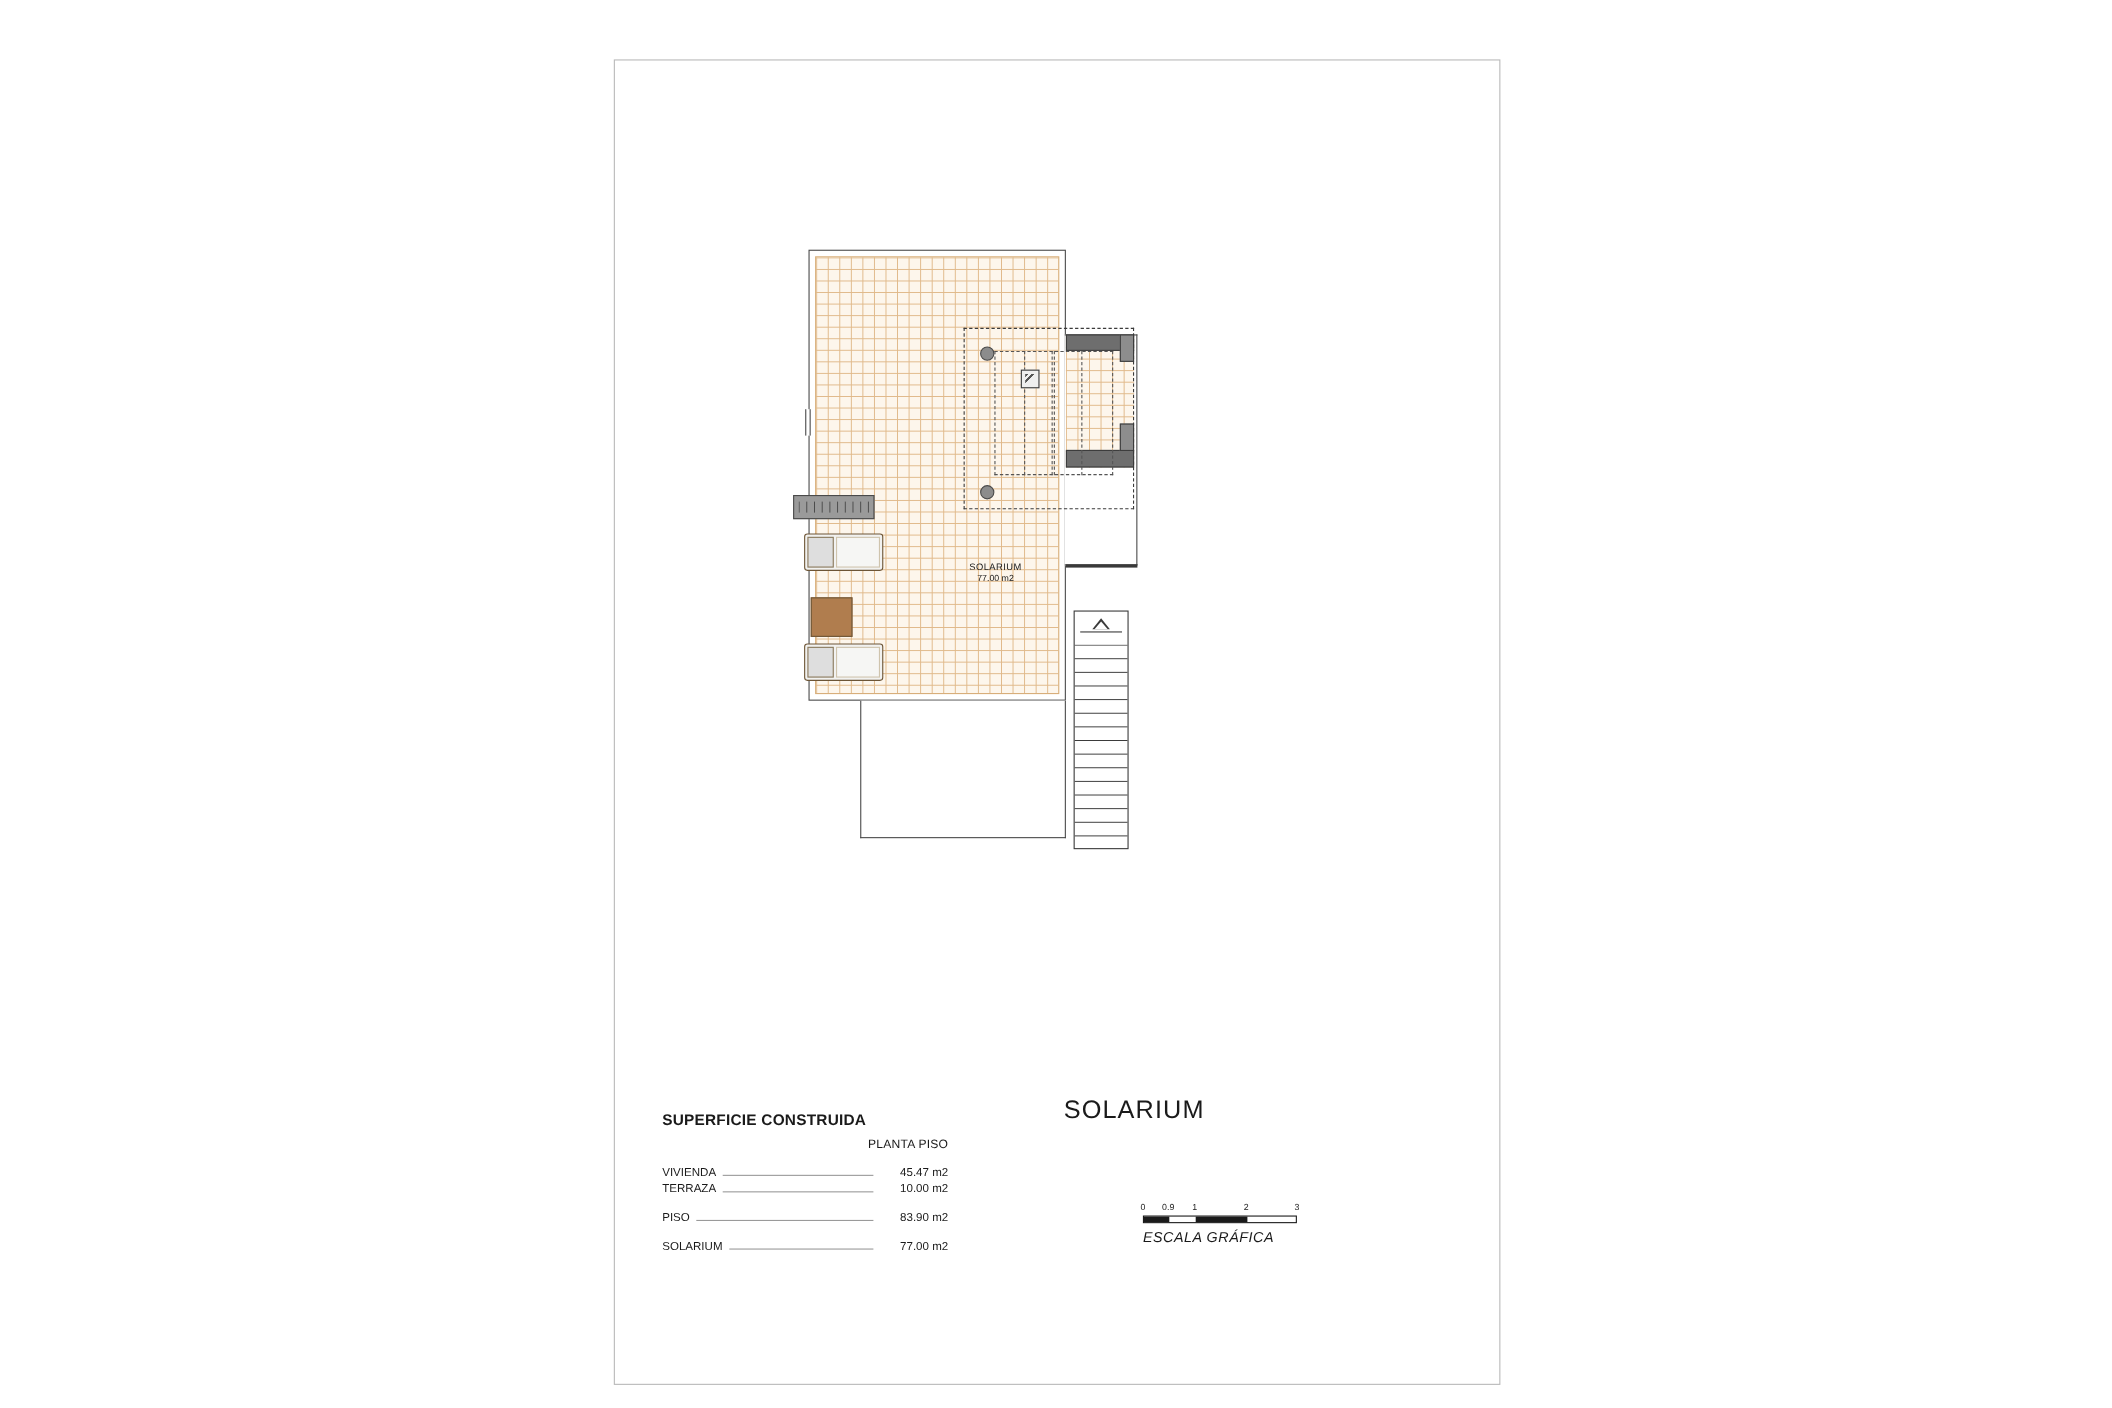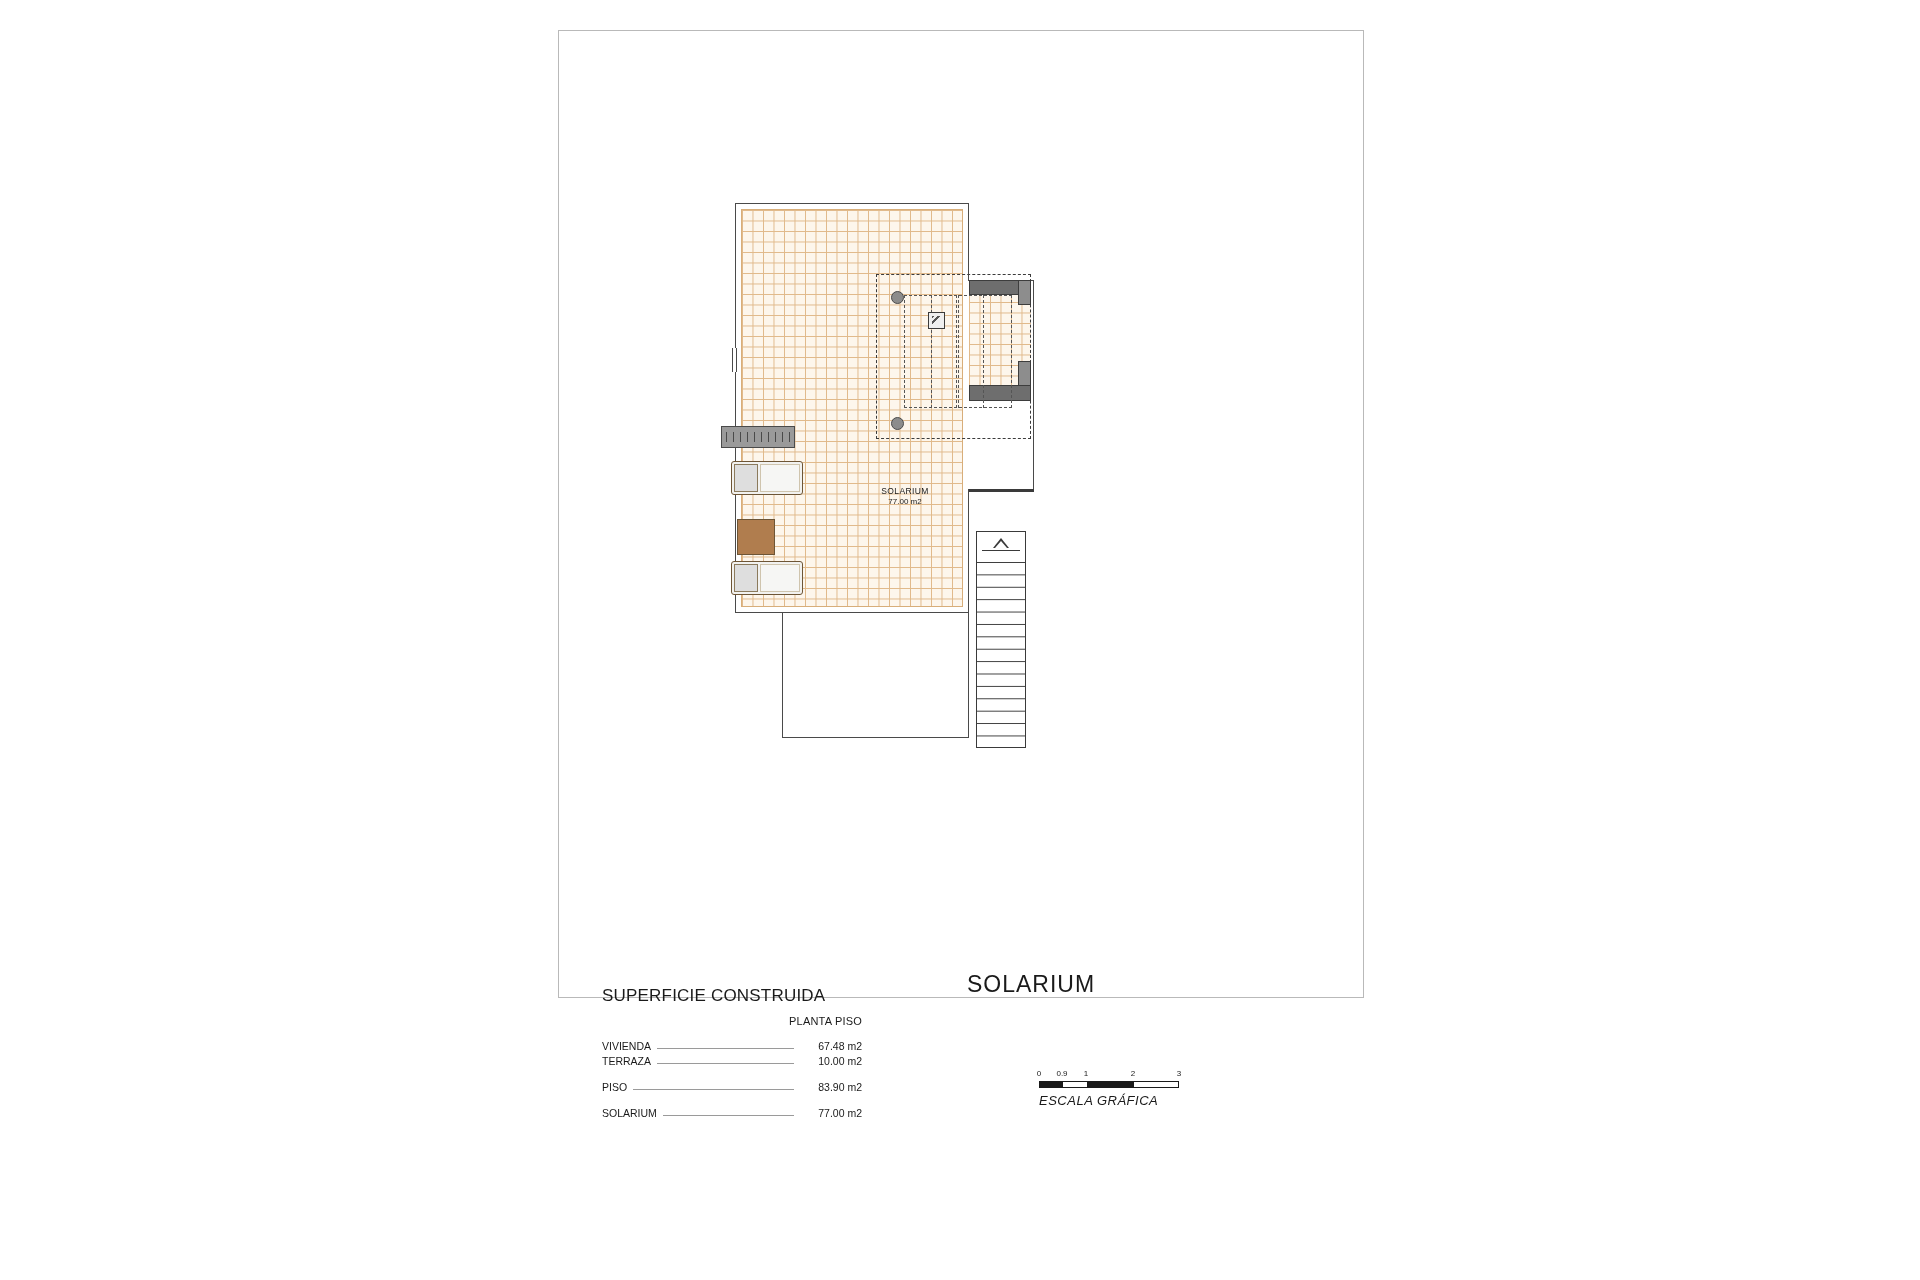--- a/index.html
+++ b/index.html
@@ -12,23 +12,23 @@
     height: 1280px;
     font-family: "Liberation Sans", sans-serif;
     position: relative;
     overflow: hidden;
   }
 
   
   #sheet {
     position: absolute;
     left: 558px;
-    top: 30px;
+    top: 54px;
     width: 806px;
-    height: 968px;
+    height: 1205px;
     border: 1px solid #b9b9b9;
     background: #ffffff;
     box-sizing: border-box;
   }
 
   
   #plan {
     position: absolute;
     left: 0;
     top: 0;
@@ -304,23 +304,24 @@
 
   
   #title-block {
     position: absolute;
     left: 43px;
     top: 955px;
     width: 260px;
     color: #1a1a1a;
   }
   #title-block .tb-title {
-    font-size: 17px;
+    font-size: 14px;
     letter-spacing: .2px;
     margin-bottom: 9px;
+    font-weight: bold;
   }
   #title-block .tb-sub {
     font-size: 11px;
     letter-spacing: .2px;
     margin-bottom: 13px;
     text-align: right;
   }
   .tb-row {
     display: flex;
     align-items: flex-end;
@@ -450,21 +451,21 @@
     </div>
   </div>
 
   <div id="title-block">
     <div class="tb-title">SUPERFICIE CONSTRUIDA</div>
     <div class="tb-sub">PLANTA PISO</div>
 
     <div class="tb-row">
       <span class="lbl">VIVIENDA</span>
       <span class="dots"></span>
-      <span class="val">67.48 m2</span>
+      <span class="val">45.47 m2</span>
     </div>
     <div class="tb-row">
       <span class="lbl">TERRAZA</span>
       <span class="dots"></span>
       <span class="val">10.00 m2</span>
     </div>
 
     <div class="tb-gap"></div>
 
     <div class="tb-row">

